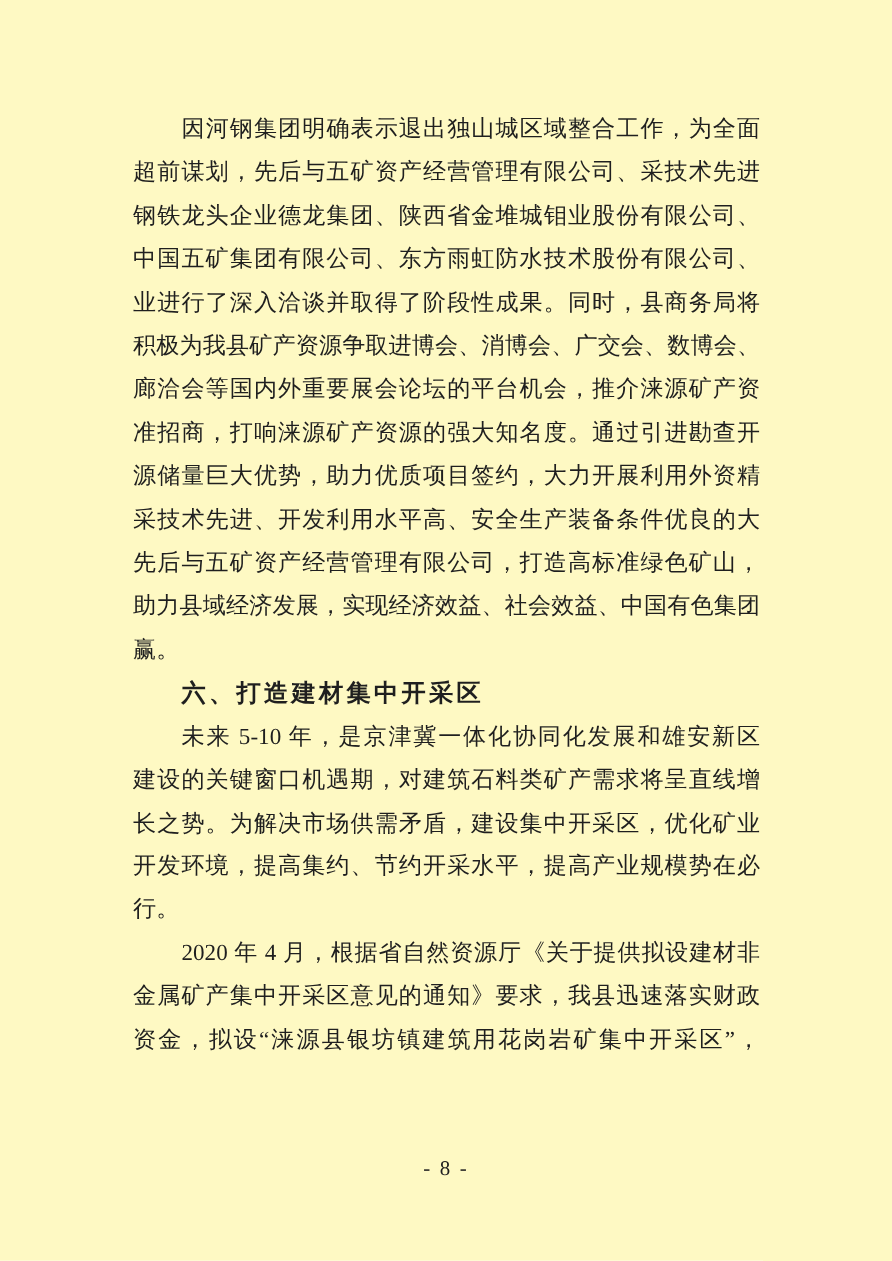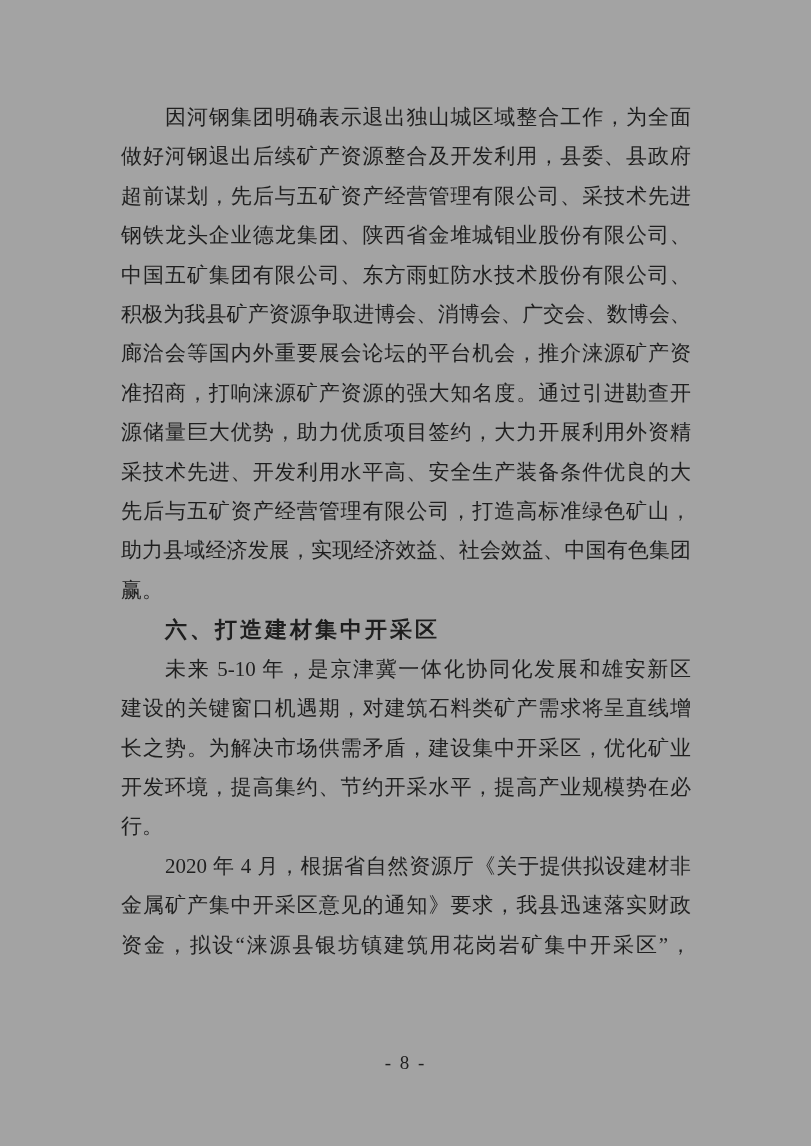--- a/index.html
+++ b/index.html
@@ -10,21 +10,21 @@
     width: 811px;
     height: 1146px;
     background: #ffffff;
     font-family: "Liberation Serif", "DejaVu Serif", serif;
     color: #1f1f1f;
   }
   .page {
     position: relative;
     width: 811px;
     height: 1146px;
-    background: #a3a3a3;
+    background: #fef9c3;
     overflow: hidden;
   }
   .text-block {
     position: absolute;
     left: 121px;
     top: 98px;
     width: 570px;
   }
   .line {
     height: 39.42px;
@@ -64,24 +64,24 @@
     letter-spacing: 2px;
     color: #1f1f1f;
   }
 </style>
 </head>
 <body>
 
 <div class="page">
   <div class="text-block" id="lines">
       <div class="line first">因河钢集团明确表示退出独山城区域整合工作，为全面</div>
-      <div class="line full">做好河钢退出后续矿产资源整合及开发利用，县委、县政府</div>
       <div class="line full">超前谋划，先后与五矿资产经营管理有限公司、采技术先进</div>
       <div class="line full">钢铁龙头企业德龙集团、陕西省金堆城钼业股份有限公司、</div>
       <div class="line full">中国五矿集团有限公司、东方雨虹防水技术股份有限公司、</div>
+      <div class="line full">业进行了深入洽谈并取得了阶段性成果。同时，县商务局将</div>
       <div class="line full">积极为我县矿产资源争取进博会、消博会、广交会、数博会、</div>
       <div class="line full">廊洽会等国内外重要展会论坛的平台机会，推介涞源矿产资</div>
       <div class="line full">准招商，打响涞源矿产资源的强大知名度。通过引进勘查开</div>
       <div class="line full">源储量巨大优势，助力优质项目签约，大力开展利用外资精</div>
       <div class="line full">采技术先进、开发利用水平高、安全生产装备条件优良的大</div>
       <div class="line full">先后与五矿资产经营管理有限公司，打造高标准绿色矿山，</div>
       <div class="line full">助力县域经济发展，实现经济效益、社会效益、中国有色集团</div>
       <div class="line last">赢。</div>
       <div class="line heading">六、打造建材集中开采区</div>
       <div class="line first">未来 5-10 年，是京津冀一体化协同化发展和雄安新区</div>

